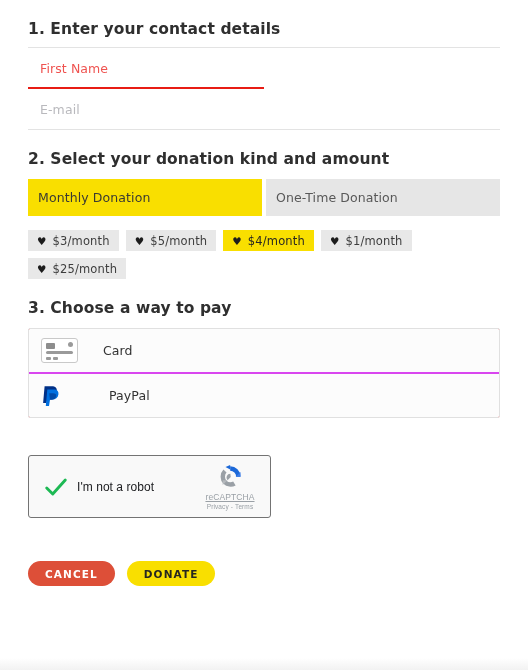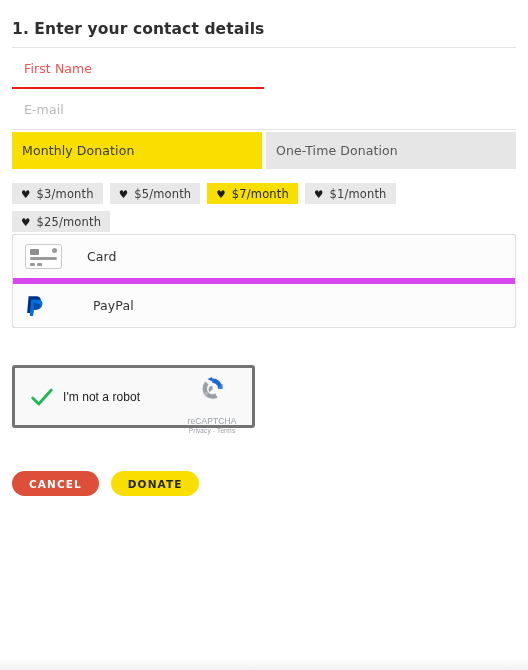--- a/index.html
+++ b/index.html
@@ -25,21 +25,21 @@
   .page-bottom-fade {
     position: absolute;
     left: 0;
     bottom: 0;
     width: 528px;
     height: 12px;
     background: linear-gradient(to bottom, #ffffff 0%, #f2f2f2 100%);
   }
 
   .content {
-    padding: 0 12px;
+    padding: 0 28px;
   }
 
   
   .section-title {
     font-size: 15.5px;
     font-weight: 700;
     color: #2f2f2f;
     letter-spacing: 0.1px;
     margin: 0;
     padding-top: 20px;
@@ -157,21 +157,21 @@
   }
   .pay-row {
     display: flex;
     align-items: center;
     height: 43px;
     padding-left: 12px;
     cursor: pointer;
     background: #fcfcfc;
   }
   .pay-row + .pay-row {
-    border-top: 6px solid #d946ef;
+    border-top: 2px solid #d946ef;
   }
   .pay-icon-slot {
     width: 44px;
     display: flex;
     align-items: center;
     justify-content: flex-start;
   }
   .pay-label {
     font-size: 12.5px;
     color: #333333;
@@ -217,21 +217,21 @@
     border-radius: 1px;
   }
   .ci-sq.a { left: 4px; }
   .ci-sq.b { left: 11px; }
 
   
   .recaptcha-wrap { margin-top: 37px; }
   .recaptcha {
     width: 243px;
     height: 63px;
-    border: 3px solid #737373;
+    border: 1px solid #737373;
     border-radius: 3px;
     background: #f9f9f9;
     display: flex;
     align-items: center;
     box-sizing: border-box;
     position: relative;
   }
   .rc-check {
     width: 26px;
     height: 26px;
@@ -256,21 +256,22 @@
     width: 30px;
     height: 30px;
     margin: 0 auto;
     display: block;
   }
   .rc-name {
     font-family: "Liberation Sans", sans-serif;
     font-size: 8.5px;
     color: #9aa0a6;
     letter-spacing: 0.1px;
-    margin-top: 12px;
+    margin-top: 0px;
+    text-decoration: underline;
   }
   .rc-links {
     font-family: "Liberation Sans", sans-serif;
     font-size: 6.5px;
     color: #9aa0a6;
     letter-spacing: 0.1px;
     margin-top: 1px;
   }
   .rc-links span { margin: 0 1px; }
 
@@ -320,20 +321,21 @@
       </div>
     </div>
 
     <div class="field-row">
       <div class="field full">
         <span class="field-label">E-mail</span>
         <div class="field-underline"></div>
       </div>
     </div>
 
+    <h2 class="section-title">2. Select your donation kind and amount</h2>
 
     <div class="kind-tabs">
       <div class="kind-tab selected">
         <span>Monthly Donation</span>
       </div>
       <div class="kind-tab unselected">
         <span>One-Time Donation</span>
       </div>
     </div>
 
@@ -341,32 +343,33 @@
       <div class="amount-chip unselected">
         <span class="chip-heart">♥</span>
         <span>$3/month</span>
       </div>
       <div class="amount-chip unselected">
         <span class="chip-heart">♥</span>
         <span>$5/month</span>
       </div>
       <div class="amount-chip selected">
         <span class="chip-heart">♥</span>
-        <span>$7/month</span>
+        <span>$4/month</span>
       </div>
       <div class="amount-chip unselected">
         <span class="chip-heart">♥</span>
         <span>$1/month</span>
       </div>
       <div class="amount-chip unselected">
         <span class="chip-heart">♥</span>
         <span>$25/month</span>
       </div>
     </div>
 
+    <h2 class="section-title">3. Choose a way to pay</h2>
 
     <div class="pay-list">
       <div class="pay-row card">
         <div class="pay-icon-slot">
           <div class="card-icon-box">
             <div class="ci-chip"></div>
             <div class="ci-dot"></div>
             <div class="ci-bar"></div>
             <div class="ci-sq a"></div>
             <div class="ci-sq b"></div>

